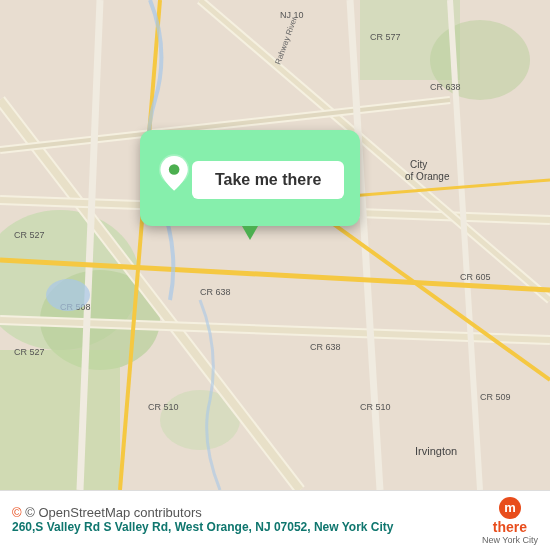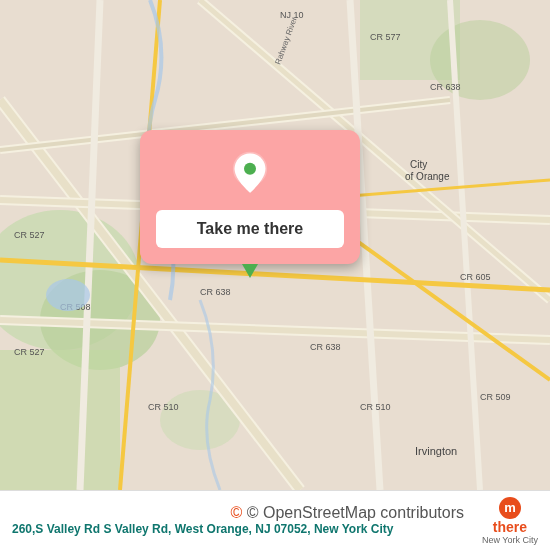--- a/index.html
+++ b/index.html
@@ -24,25 +24,24 @@
       width: 100%;
       height: 100%;
     }
 
     
     #button-card {
       position: absolute;
       top: 130px;
       left: 140px;
       width: 220px;
-      background: #fca5a5;
+      background: #86efac;
       border-radius: 12px;
       padding: 20px 16px 16px 16px;
       display: flex;
-      flex-direction: column;
       align-items: center;
       box-shadow: 0 4px 12px rgba(0,0,0,0.3);
       cursor: pointer;
     }
 
     #pin-icon {
       width: 48px;
       height: 48px;
       margin-bottom: 12px;
     }
@@ -66,25 +65,24 @@
       height: 60px;
       background: white;
       display: flex;
       align-items: center;
       padding: 0 12px;
       border-top: 1px solid #ddd;
       position: relative;
     }
 
     #osm-credit {
-      font-size: 16px;
+      font-size: 13px;
       color: #555;
       margin-right: 8px;
       white-space: nowrap;
-      text-align: right;
     }
 
     #address-text {
       font-size: 12px;
       color: #0f766e;
       flex: 1;
       line-height: 1.3;
       font-weight: bold;
     }
 

